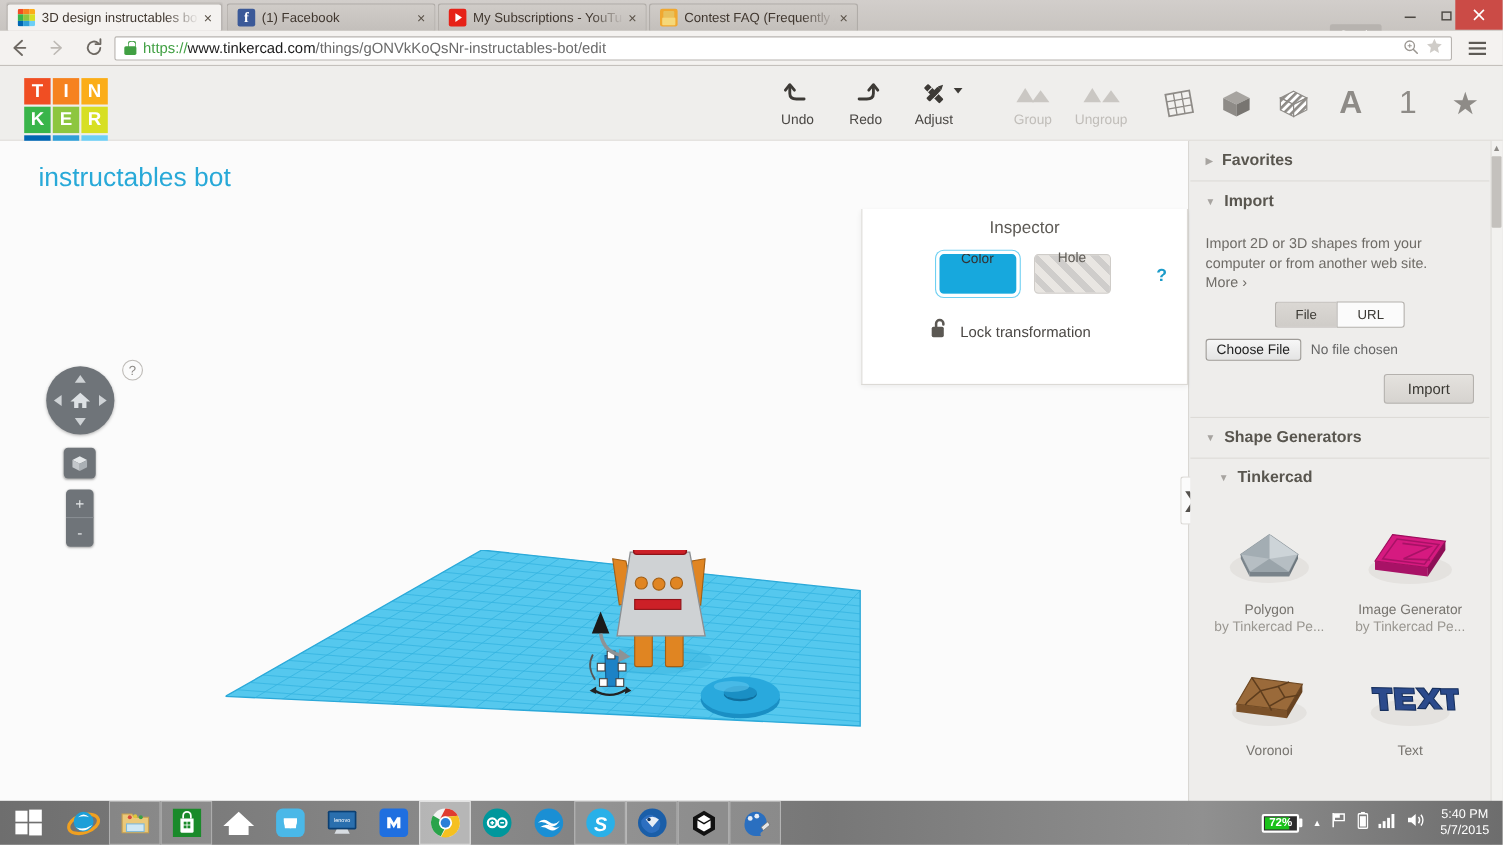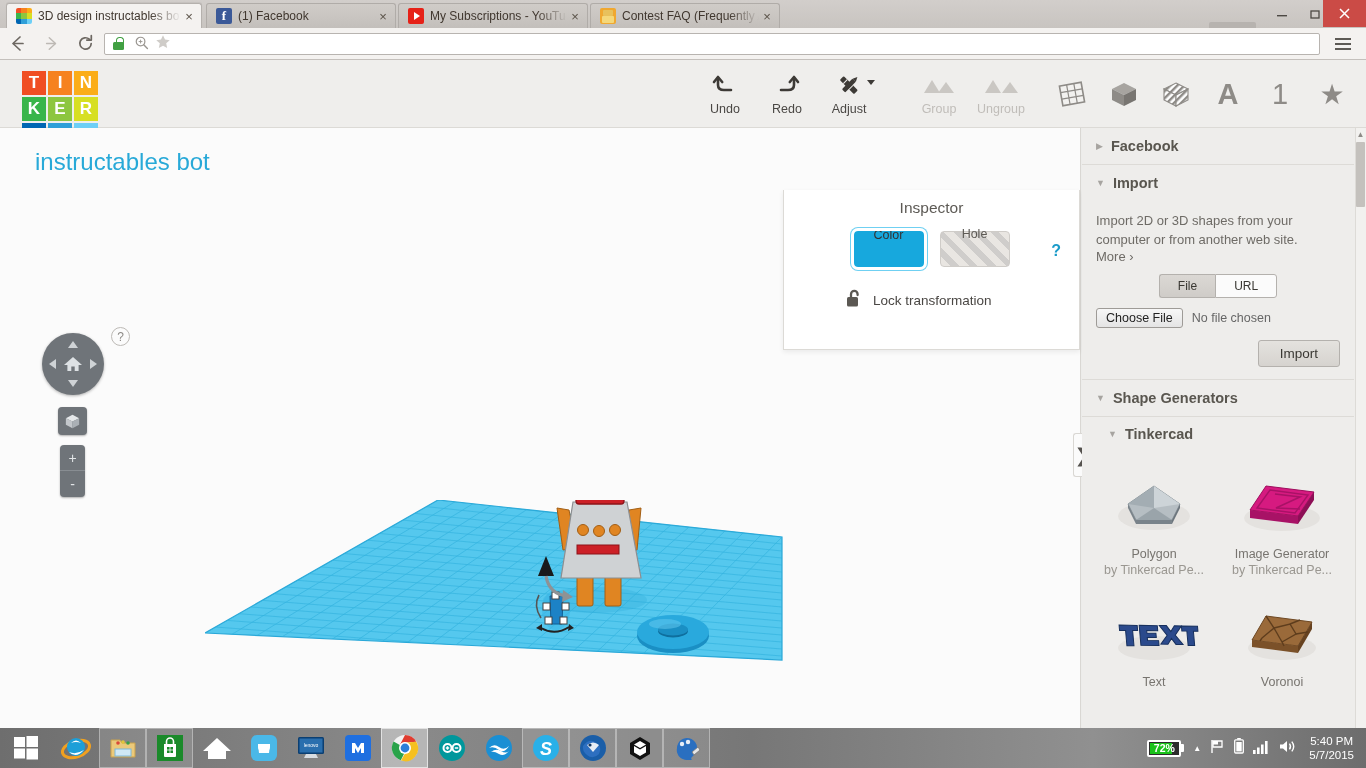--- a/index.html
+++ b/index.html
@@ -294,20 +294,21 @@
     </div>
     <div class="navicon">
       <svg width="19" height="19" viewBox="0 0 19 19">
           <path d="M15.2 9.5a5.7 5.7 0 1 1-1.9-4.3" stroke="currentColor" stroke-width="1.7" fill="none" stroke-linecap="round"></path>
           <path d="M15.3 1.6 L15.3 6.1 L10.8 6.1" stroke="currentColor" stroke-width="1.7" fill="none" stroke-linecap="round" stroke-linejoin="round"></path>
         </svg>
     </div>
 
     <div class="omnibox">
       <span class="lock"></span>
+      <span class="url"><span class="sch">https://</span><span class="dom">www.tinkercad.com</span><span class="pth">/things/gONVkKoQsNr-instructables-bot/edit</span></span>
       <span class="obicon">
         <svg width="15" height="15" viewBox="0 0 16 16">
             <circle cx="7" cy="7" r="4.6" fill="none" stroke="currentColor" stroke-width="1.3"></circle>
             <path d="M10.4 10.4 L14.3 14.3" stroke="currentColor" stroke-width="1.5" stroke-linecap="round"></path>
             <path d="M5 7h4M7 5v4" stroke="currentColor" stroke-width="1"></path>
           </svg>
       </span>
       <span class="obicon">
         <svg width="16" height="16" viewBox="0 0 20 20">
             <path d="M10 1.6 L12.5 7 L18.4 7.7 L14 11.7 L15.2 17.6 L10 14.6 L4.8 17.6 L6 11.7 L1.6 7.7 L7.5 7 Z" fill="#cfccc8"></path>
@@ -604,21 +605,21 @@
     </div>
   </div>
 
   <div class="panel-handle">❯</div>
 
   <div class="sidebar">
     <div class="sb-inner">
 
       <div class="sec-head">
         <span class="caret">▶</span>
-        <span class="stitle">Facebook</span>
+        <span class="stitle">Favorites</span>
       </div>
 
       <div class="sec-head" style="border-bottom:none;">
         <span class="caret">▼</span>
         <span class="stitle">Import</span>
       </div>
 
       <div class="sec-body">
         <div class="imp-desc">Import 2D or 3D shapes from your computer or from another web site.</div>
         <div class="more">More ›</div>
@@ -668,35 +669,20 @@
               <ellipse cx="46" cy="46" rx="38" ry="13" fill="#e4e2df"></ellipse>
               <path d="M30 14 L78 20 L62 44 L14 38 Z" fill="#d61a80" stroke="#9d0d5c" stroke-width="1"></path>
               <path d="M14 38 L62 44 L62 52 L14 46 Z" fill="#a81266"></path>
               <path d="M62 44 L78 20 L78 28 L62 52 Z" fill="#8d0f56"></path>
               <path d="M34 18 L72 23 L59 41 L21 36 Z" fill="none" stroke="#a81266" stroke-width="1.4"></path>
               <path d="M39 22 L64 25 L40 36 L64 37" fill="none" stroke="#a81266" stroke-width="1.6"></path>
             </svg>
           </span>
           <div class="gname">Image Generator</div>
           <div class="gauthor">by Tinkercad Pe...</div>
-        </div>
-
-        <div class="gen">
-          <span class="thumb">
-            <svg width="92" height="64" viewBox="0 0 92 64">
-              <ellipse cx="46" cy="48" rx="36" ry="12" fill="#e4e2df"></ellipse>
-              <g fill="#2b4a8c" stroke="#17305e" stroke-width="1" transform="rotate(-5 46 34)">
-                <path d="M12 22 L30 24 L30 29 L25 28.6 L25 44 L18 43.4 L18 28 L12 27.5 Z"></path>
-                <path d="M32 24 L50 26 L50 31 L39 30 L39 32.5 L48 33.3 L48 37.6 L39 36.8 L39 40 L50 41 L50 46 L32 44 Z"></path>
-                <path d="M52 26 L59 26.7 L63 33 L67 27.6 L74 28.3 L67 37 L74 47 L67 46.3 L63 40 L59 45.4 L52 44.7 L59 36.5 Z"></path>
-                <path d="M74 28.5 L90 30 L90 35 L85.5 34.6 L85.5 49 L79 48.4 L79 34 L74 33.5 Z"></path>
-              </g>
-            </svg>
-          </span>
-          <div class="gname">Text</div>
         </div>
 
         <div class="gen">
           <span class="thumb">
             <svg width="84" height="64" viewBox="0 0 84 64">
               <ellipse cx="42" cy="48" rx="34" ry="12" fill="#e4e2df"></ellipse>
               <path d="M26 16 L72 22 L58 46 L12 40 Z" fill="#9a6a3a" stroke="#6d4823" stroke-width="1"></path>
               <path d="M12 40 L58 46 L58 53 L12 47 Z" fill="#7b5129"></path>
               <path d="M58 46 L72 22 L72 29 L58 53 Z" fill="#674220"></path>
               <g stroke="#5e3d1d" stroke-width="1.4" fill="none">
@@ -705,20 +691,35 @@
                 <path d="M50 24 L60 20"></path>
                 <path d="M56 34 L68 32"></path>
                 <path d="M42 42 L44 46"></path>
                 <path d="M22 38 L20 41"></path>
                 <path d="M34 28 L42 42"></path>
               </g>
             </svg>
           </span>
           <div class="gname">Voronoi</div>
         </div>
+
+        <div class="gen">
+          <span class="thumb">
+            <svg width="92" height="64" viewBox="0 0 92 64">
+              <ellipse cx="46" cy="48" rx="36" ry="12" fill="#e4e2df"></ellipse>
+              <g fill="#2b4a8c" stroke="#17305e" stroke-width="1" transform="rotate(-5 46 34)">
+                <path d="M12 22 L30 24 L30 29 L25 28.6 L25 44 L18 43.4 L18 28 L12 27.5 Z"></path>
+                <path d="M32 24 L50 26 L50 31 L39 30 L39 32.5 L48 33.3 L48 37.6 L39 36.8 L39 40 L50 41 L50 46 L32 44 Z"></path>
+                <path d="M52 26 L59 26.7 L63 33 L67 27.6 L74 28.3 L67 37 L74 47 L67 46.3 L63 40 L59 45.4 L52 44.7 L59 36.5 Z"></path>
+                <path d="M74 28.5 L90 30 L90 35 L85.5 34.6 L85.5 49 L79 48.4 L79 34 L74 33.5 Z"></path>
+              </g>
+            </svg>
+          </span>
+          <div class="gname">Text</div>
+        </div>
       </div>
     </div>
 
     <div class="sb-scroll">
       <div class="sb-arrow" style="top:2px">▲</div>
       <div class="sb-thumb"></div>
 
     </div>
   </div>
 </div>

